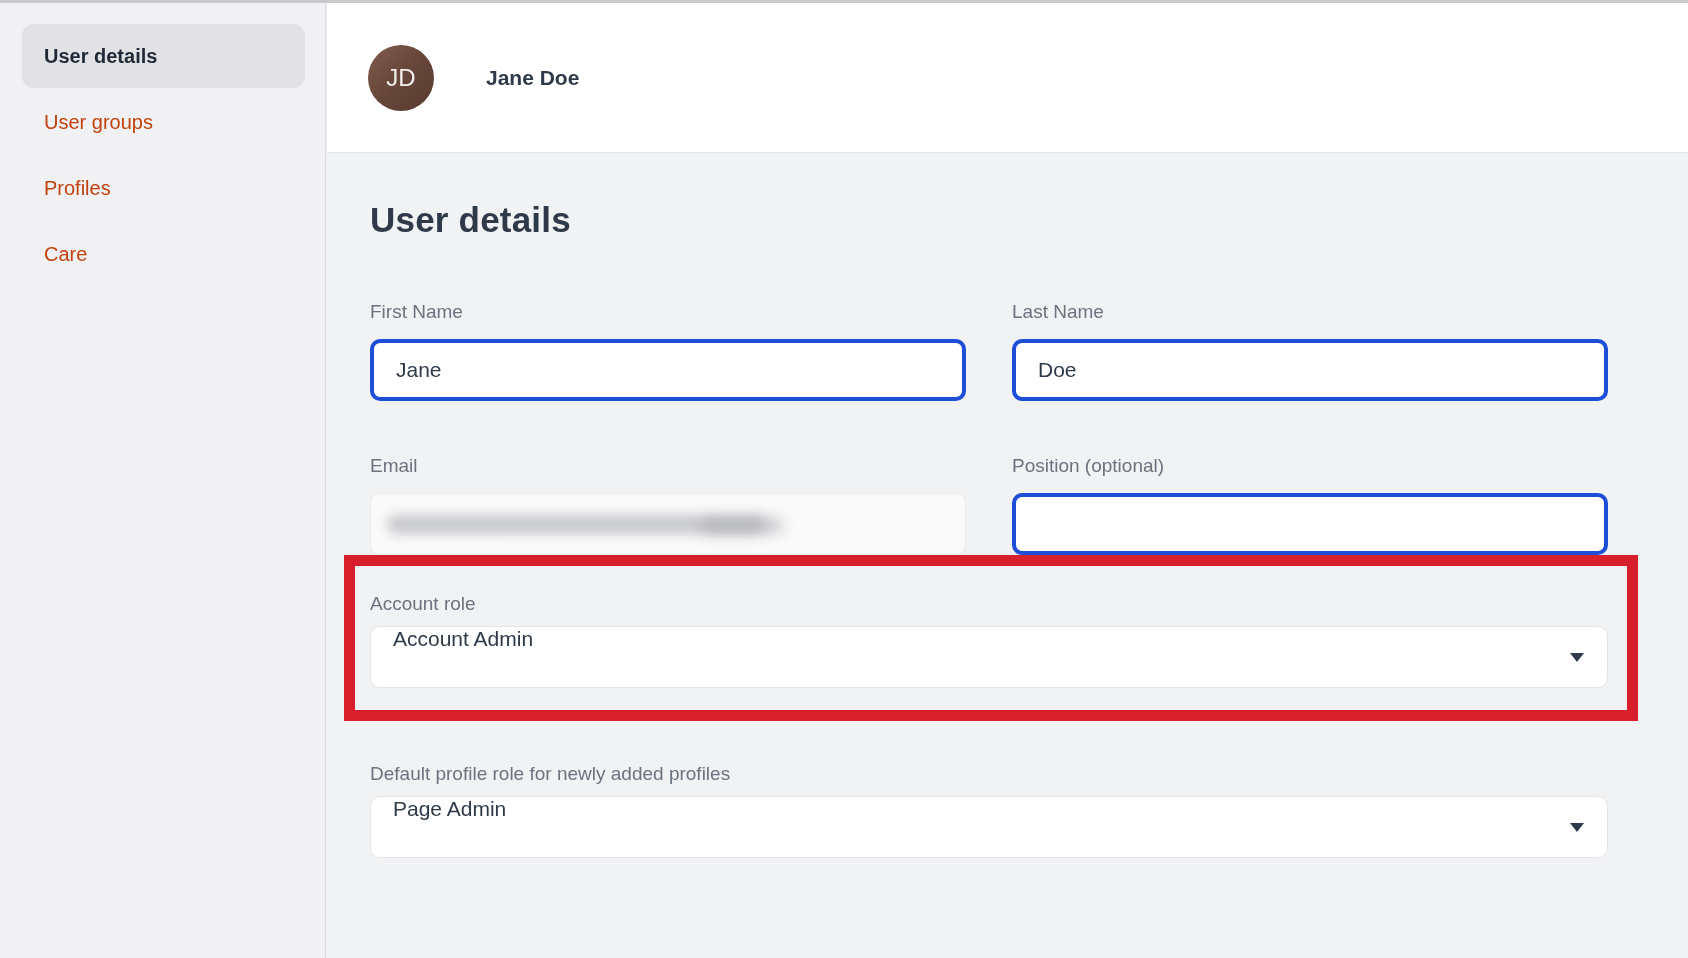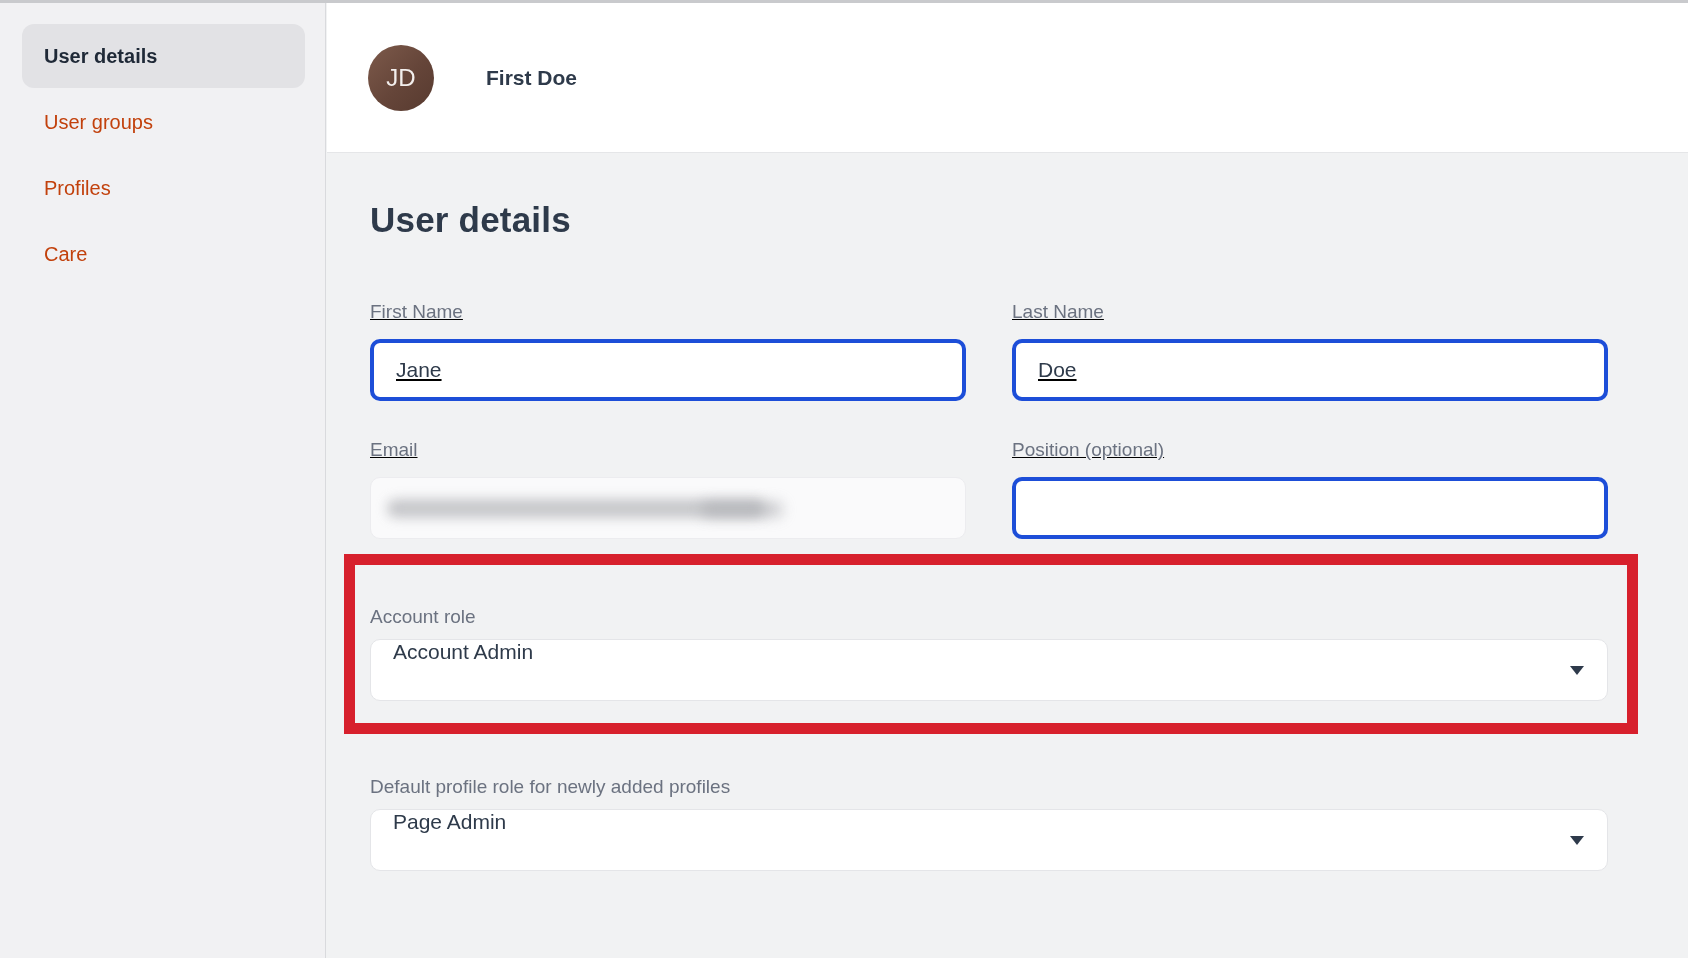--- a/index.html
+++ b/index.html
@@ -86,21 +86,20 @@
     color:#2e3a4a;
     letter-spacing:0.2px;
   }
   .form{
     position:relative;
     width:1238px; 
   }
   .row2{
     display:flex;
     column-gap:46px;
-    text-decoration:underline;
   }
   .col{width:596px;}
   .field-label{
     display:block;
     font-size:19px;
     color:#6b7280;
     margin-bottom:16px;
   }
   .text-input{
     display:block;
@@ -110,21 +109,21 @@
     background:#ffffff;
     border:4px solid #1d4ed8;
     border-radius:10px;
     padding:0 22px;
     font-family:inherit;
     font-size:21px;
     color:#2e3a4a;
     outline:none;
   }
   .row-a{margin-top:61px;}
-  .row-b{margin-top:38px;}
+  .row-b{margin-top:54px;}
   .email-box{
     position:relative;
     width:100%;
     height:62px;
     box-sizing:border-box;
     background:#fafafb;
     border:1px solid #ececef;
     border-radius:10px;
     overflow:hidden;
   }
@@ -141,26 +140,26 @@
     position:absolute;
     left:330px;top:24px;
     width:82px;height:15px;
     border-radius:8px;
     background:#a9aaaf;
     filter:blur(7px);
     opacity:0.6;
   }
   
   .highlight-rect{
-    margin-top:15px;
+    margin-top:0;
     margin-left:-26px;
     width:1294px;
     box-sizing:border-box;
     border:11px solid #d7202c;
-    padding:41px 0 22px 15px;
+    padding:27px 0 22px 15px;
   }
   .select-box{
     position:relative;
     width:1238px;
     height:62px;
     box-sizing:border-box;
     background:#ffffff;
     border:1px solid #e4e5e8;
     border-radius:10px;
     display:flex;align-items:flex-start;
@@ -201,21 +200,21 @@
       <span>Care</span>
     </div>
   </nav>
 
   <div class="main">
 
     <div class="header">
       <div class="avatar">
         <span>JD</span>
       </div>
-      <div class="user-name">First Doe</div>
+      <div class="user-name">Jane Doe</div>
     </div>
 
     <div class="content">
       <h1 class="page-title">User details</h1>
 
       <div class="form">
 
         <div class="row2 row-a">
           <div class="col">
             <label class="field-label">First Name</label>

